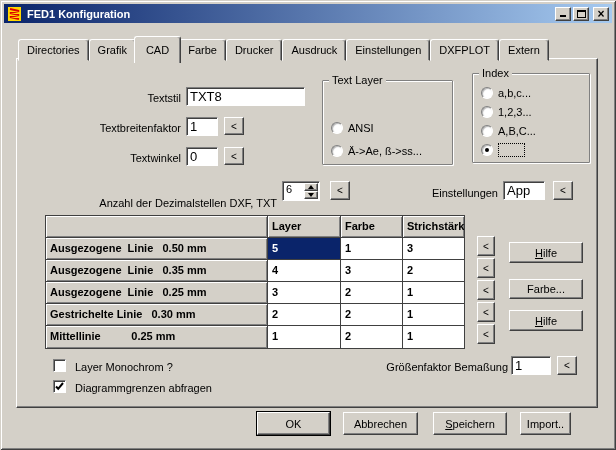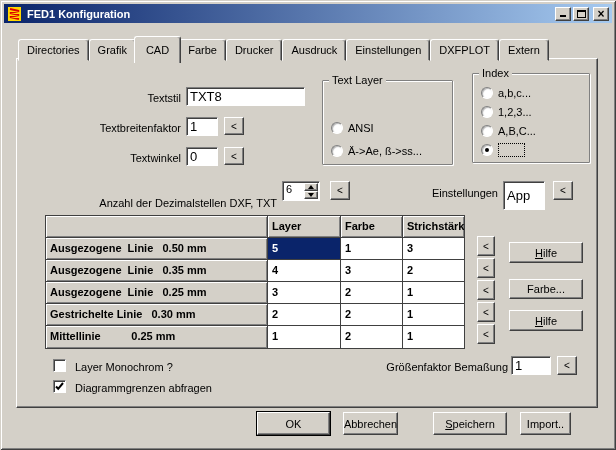--- a/index.html
+++ b/index.html
@@ -249,21 +249,21 @@
           <span class="tri-up"></span>
         </span>
       <span class="spin-btn">
           <span class="tri-down"></span>
         </span>
     </span>
   </div>
   <div class="btn" style="left:330px; top:181px; width:20px; height:19px;">&lt;</div>
 
   <div class="lbl r" style="left:410px; top:186px; width:88px;">Einstellungen</div>
-  <input class="field sunken" style="left: 503px; top: 181px; width: 42px; height: 29px;" value="App">
+  <input class="field sunken" style="left: 503px; top: 181px; width: 42px; height: 19px;" value="App">
   <div class="btn" style="left:553px; top:181px; width:20px; height:19px;">&lt;</div>
 
   <div class="grid">
     <div class="cell hdr corner"></div>
     <div class="cell hdr">Layer</div>
     <div class="cell hdr">Farbe</div>
     <div class="cell hdr">Strichstärke</div>
 
     <div class="cell rowlbl">Ausgezogene  Linie   0.50 mm</div>
     <div class="cell data selected">5</div>
@@ -309,17 +309,17 @@
       <polyline points="1,4.5 3.2,6.8 8,1" fill="none" stroke="#000" stroke-width="2"></polyline>
     </svg>
   </div>
   <div class="lbl" style="left:75px; top:381px;">Diagrammgrenzen abfragen</div>
 
   <div class="lbl r" style="left:381px; top:360px; width:127px;">Größenfaktor Bemaßung</div>
   <input class="field sunken" style="left: 511px; top: 356px; width: 40px; height: 19px;" value="1">
   <div class="btn" style="left:557px; top:356px; width:20px; height:19px;">&lt;</div>
 
   <div class="btn footerbtn default" style="left:257px; width:73px;">OK</div>
-  <div class="btn footerbtn" style="left:343px; width:55px;">Abbrechen</div>
+  <div class="btn footerbtn" style="left:343px; width:75px;">Abbrechen</div>
   <div class="btn footerbtn" style="left:433px; width:74px;"><u>S</u>peichern</div>
   <div class="btn footerbtn" style="left:520px; width:51px;">Import..</div>
 
 </div>
 
 </body></html>

